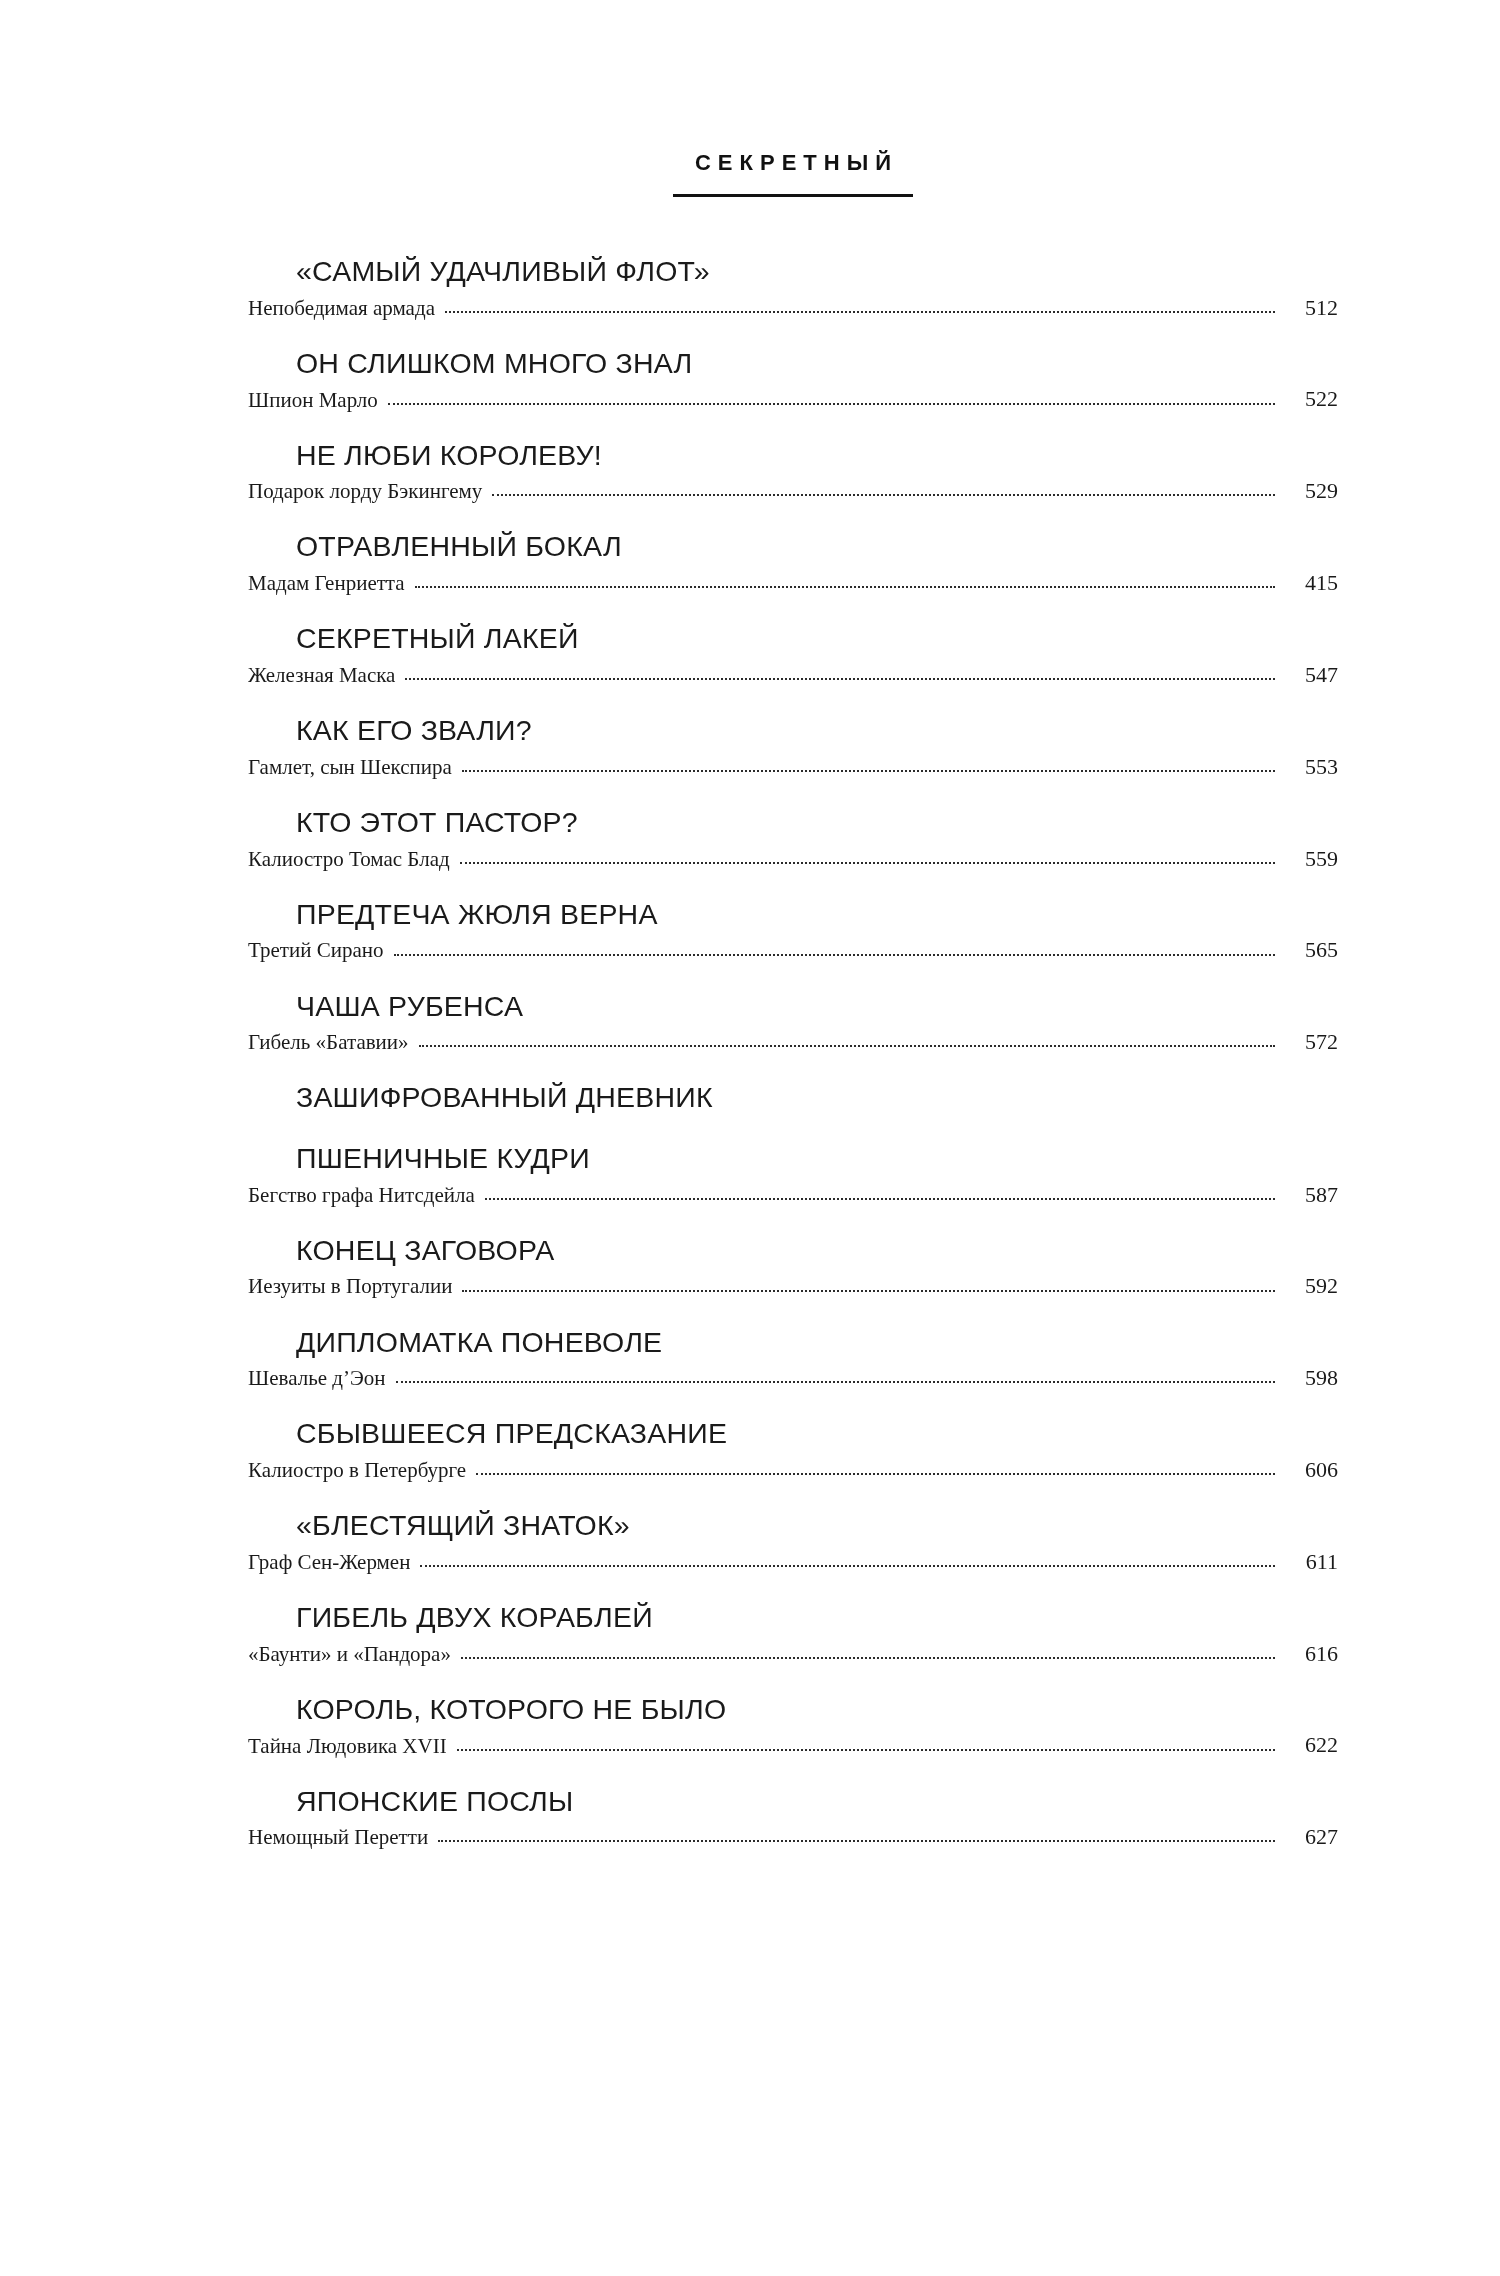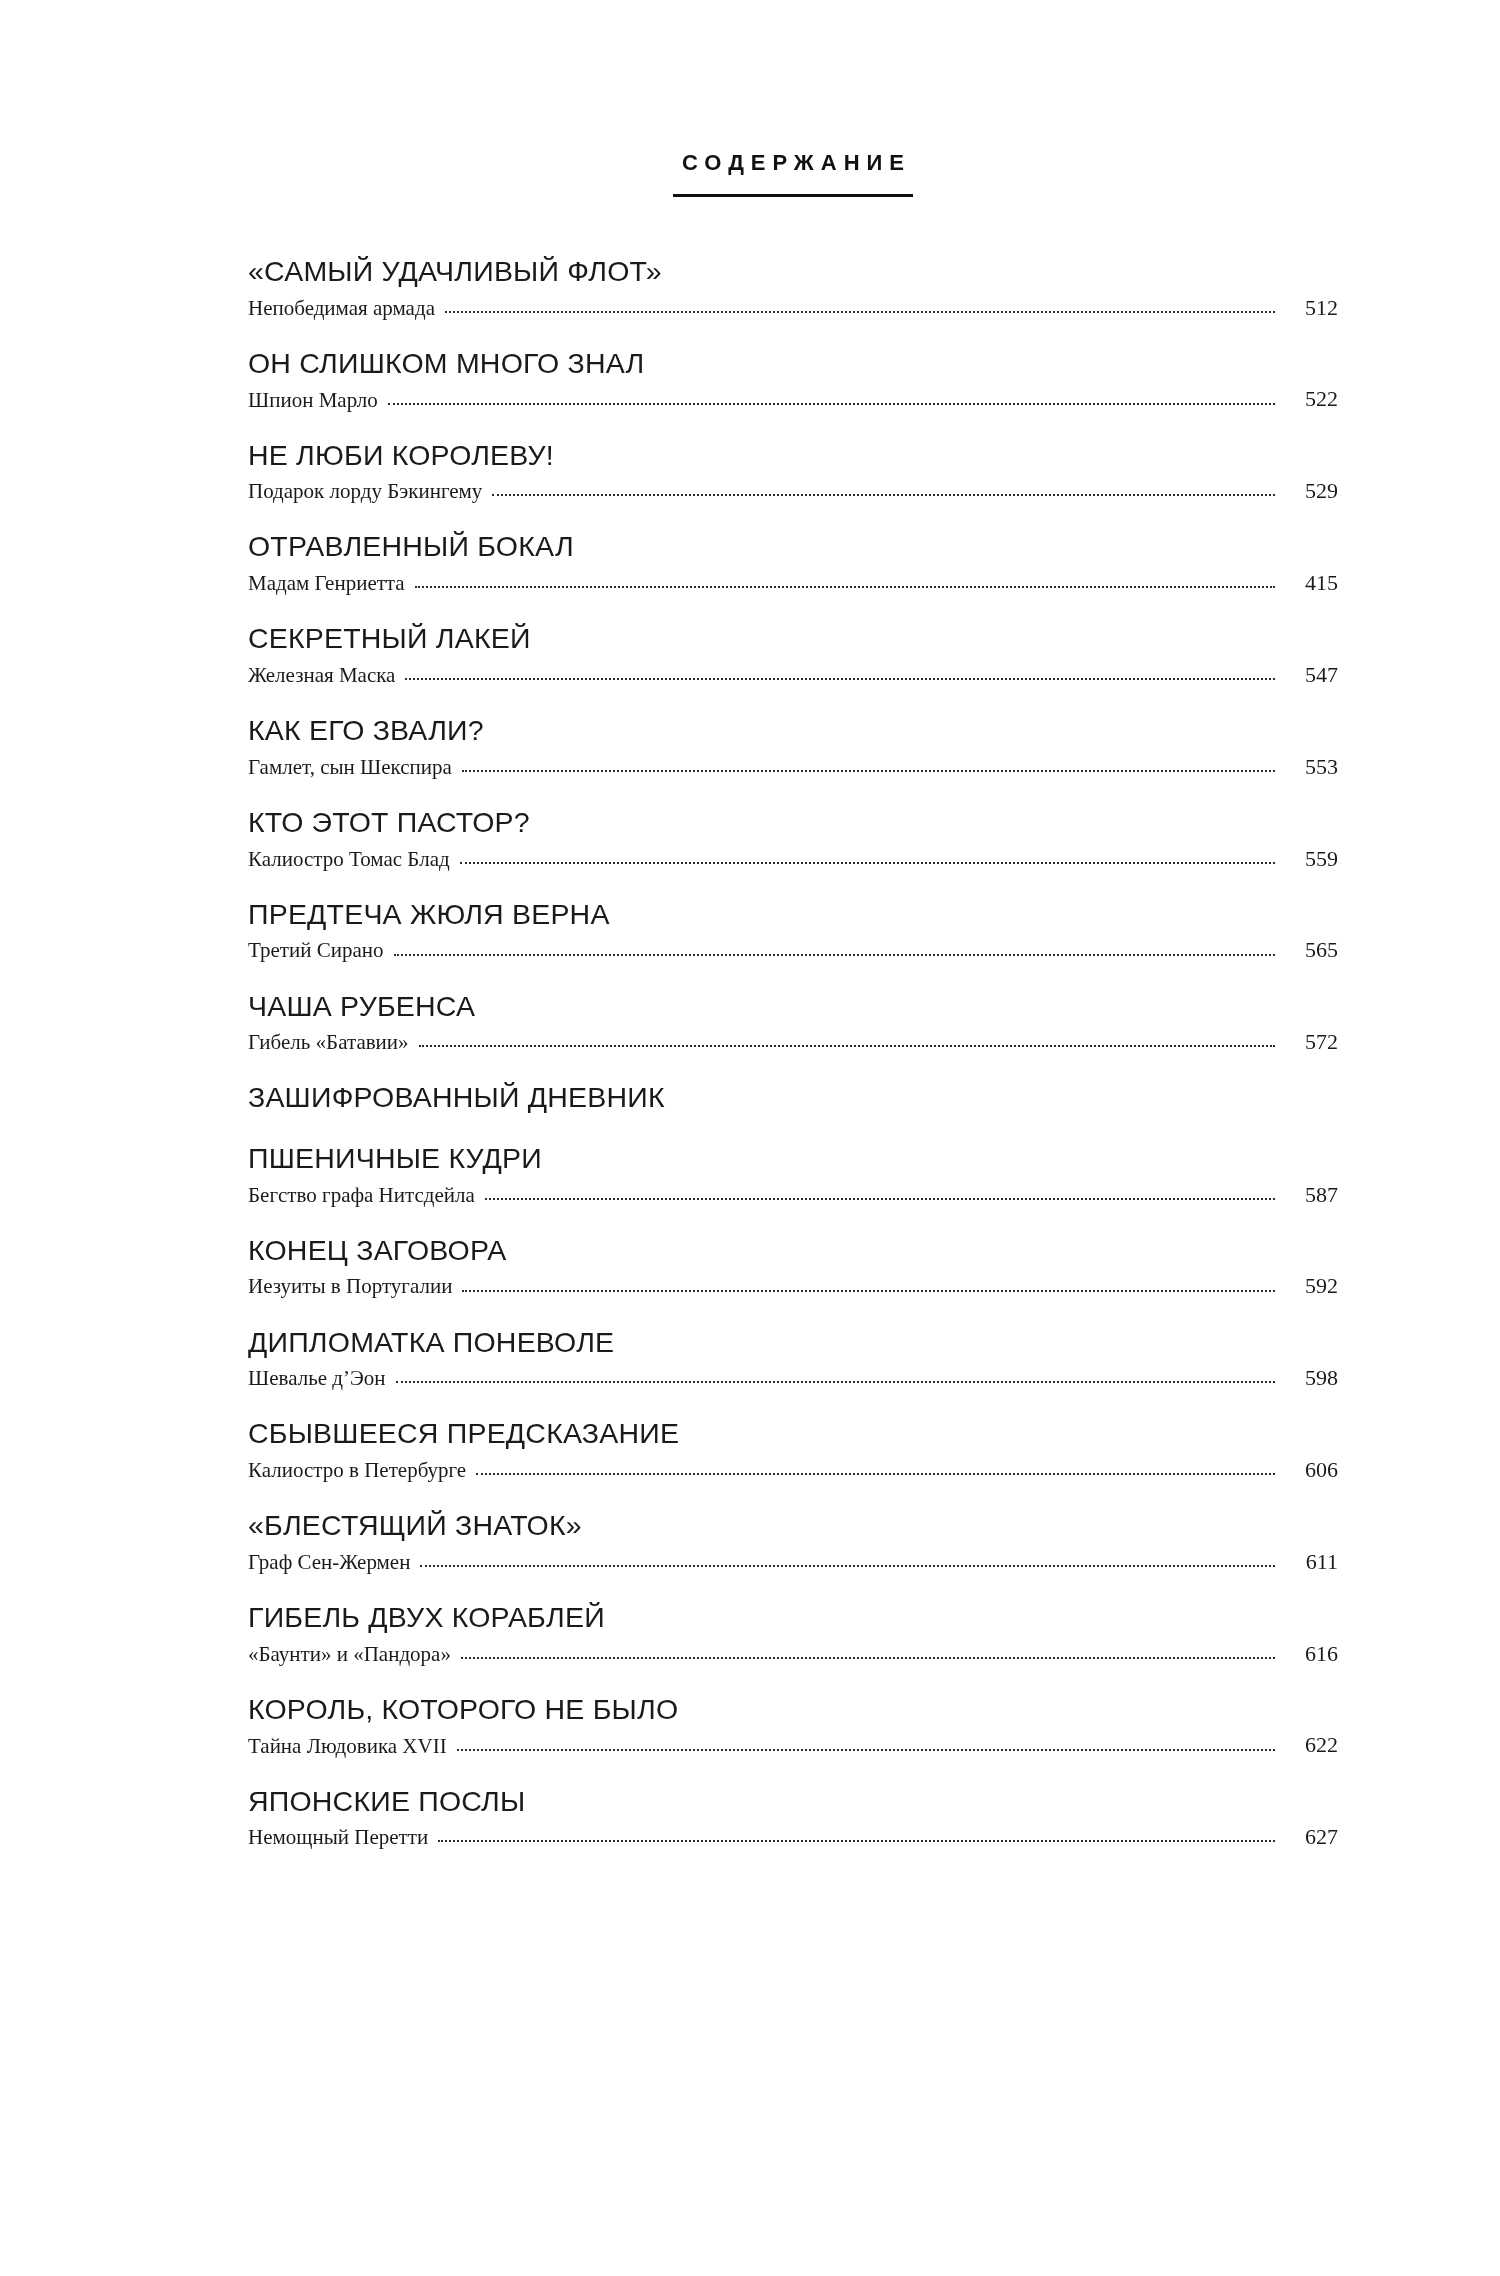--- a/index.html
+++ b/index.html
@@ -52,20 +52,21 @@
     margin-bottom: 27px;
   }
   .entry-title {
     font-family: "Liberation Sans", sans-serif;
     font-size: 28.5px;
     font-weight: 400;
     letter-spacing: 0.2px;
     color: #1a1a1a;
     line-height: 1.18;
     white-space: nowrap;
+    margin-left: 48px;
   }
   .entry-line {
     display: flex;
     align-items: flex-end;
     width: 100%;
     margin-top: 7px;
   }
   .entry-sub {
     font-family: "Liberation Serif", serif;
     font-size: 21px;
@@ -89,21 +90,21 @@
     min-width: 56px;
     line-height: 1.1;
   }
 </style>
 </head>
 <body>
 
 <div class="page">
   <div class="content-wrap">
 
-    <div class="toc-heading">СОДЕРЖАНИЕ</div>
+    <div class="toc-heading">СЕКРЕТНЫЙ</div>
     <div class="heading-rule"></div>
 
     <div class="toc-list">
         <div class="toc-entry">
           <div class="entry-title">«САМЫЙ УДАЧЛИВЫЙ ФЛОТ»</div>
           <div class="entry-line">
             <span class="entry-sub">Непобедимая армада</span>
             <span class="dot-leader"></span>
             <span class="entry-page">512</span>
           </div>

